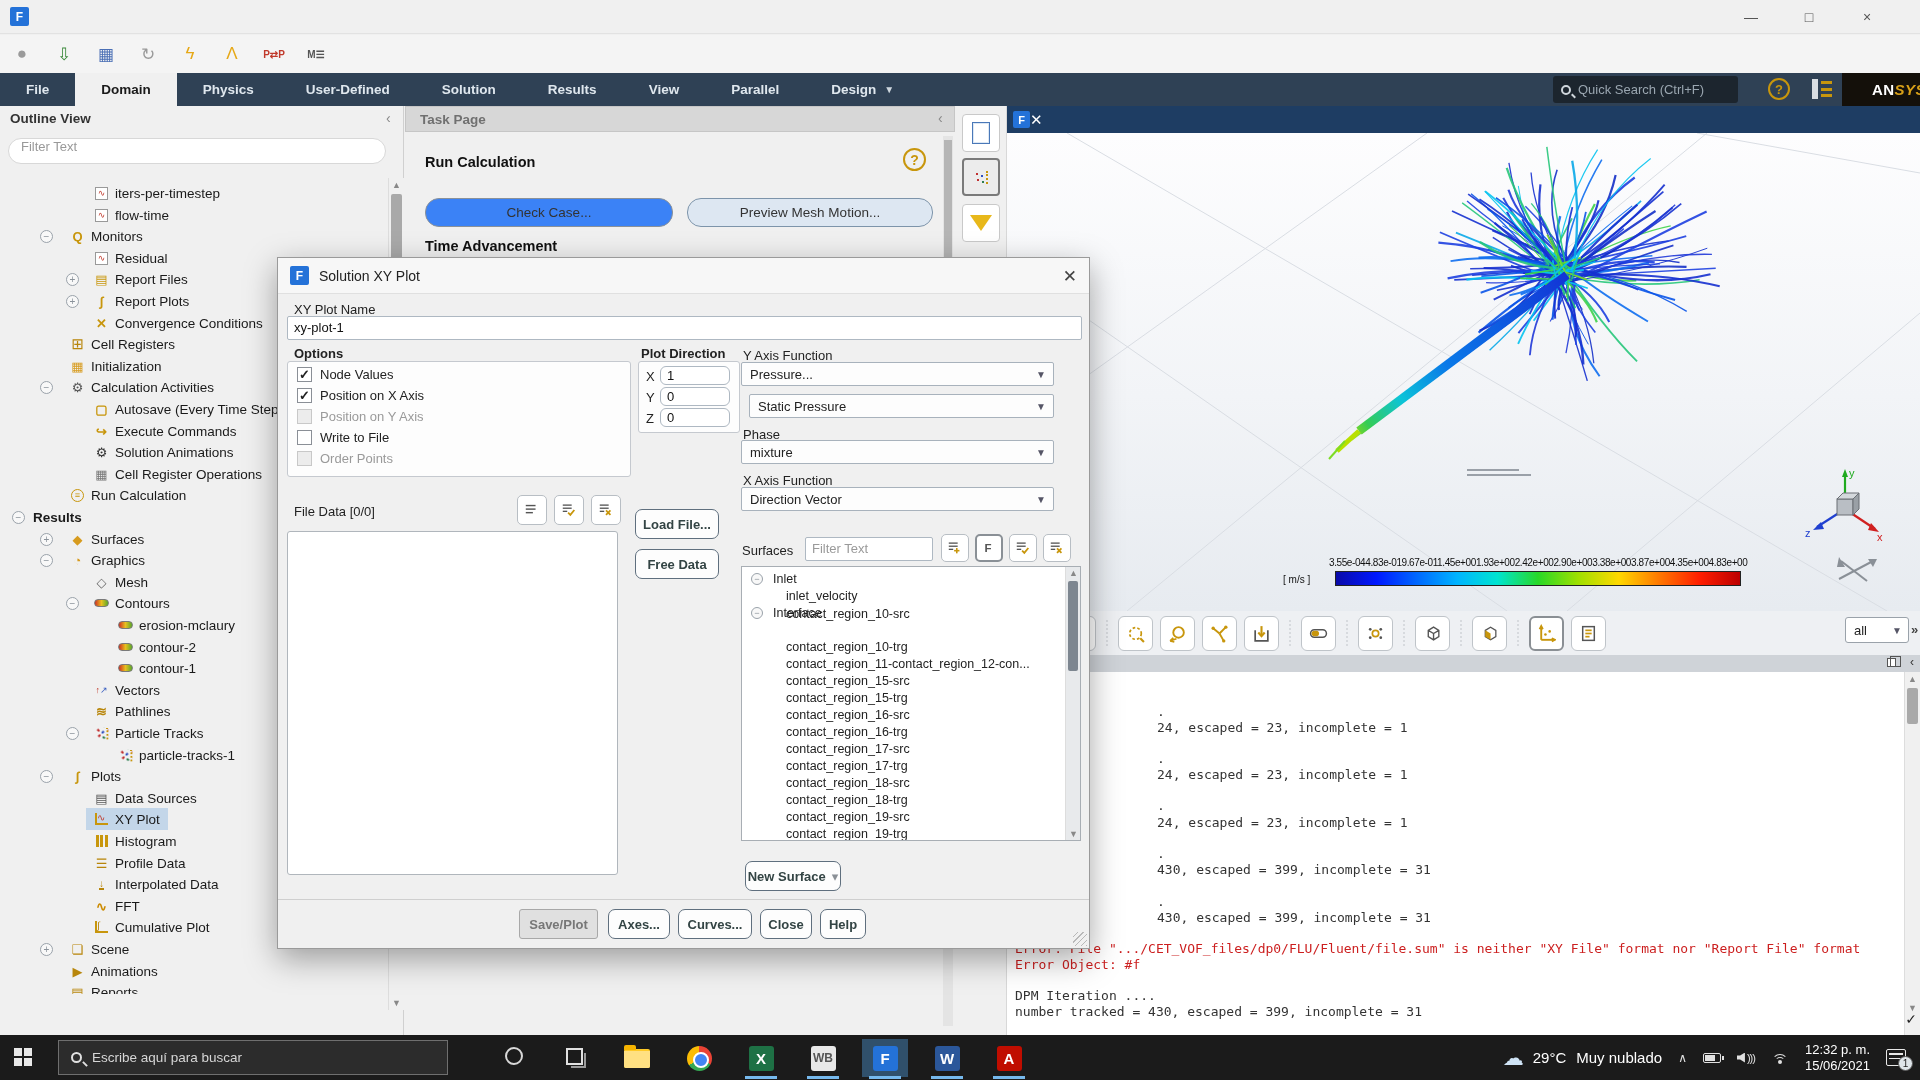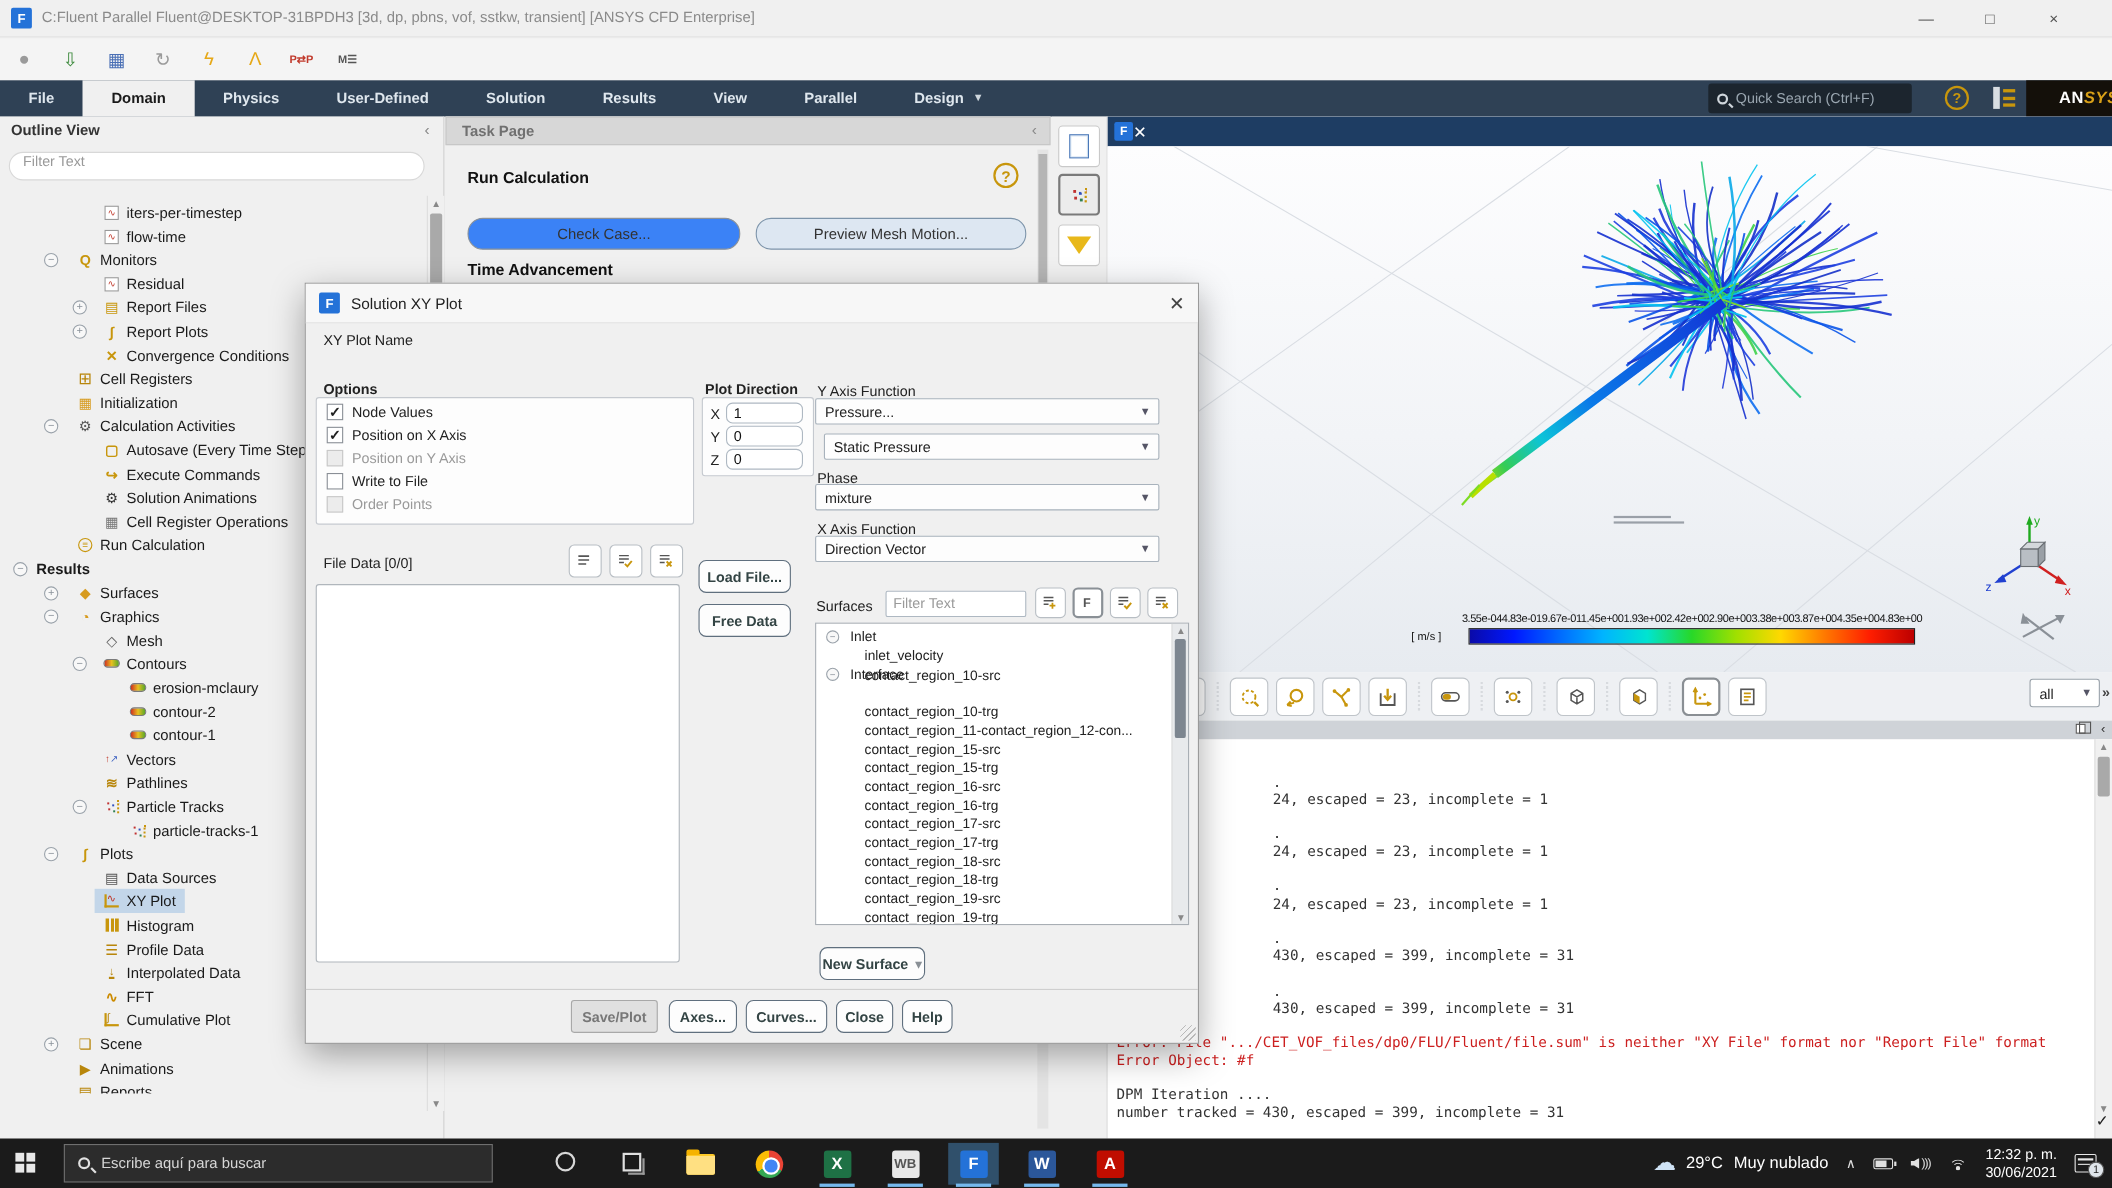--- a/index.html
+++ b/index.html
@@ -191,21 +191,20 @@
   #notif .badge { position:absolute; right:-8px; bottom:-6px; width:15px; height:15px; background:#dfe5ea; color:#222;
     border-radius:50%; font-size:10px; display:flex; align-items:center; justify-content:center; border:1px solid #555; }
 </style>
 </head>
 <body>
 
 <div id="app">
 
   <div class="abs" id="titlebar">
     <div class="fluent-badge">F</div>
-    <div id="win-title">C:Fluent Parallel Fluent@DESKTOP-31BPDH3  [3d, dp, pbns, vof, sstkw, transient] [ANSYS CFD Enterprise]</div>
     <div class="win-btn" style="left:1728px;">—</div>
     <div class="win-btn" style="left:1786px;">□</div>
     <div class="win-btn" style="left:1844px;">×</div>
   </div>
 
   <div class="abs" id="toolbar">
       <div class="qt-icon" style="left: 8px; color: rgb(154, 154, 154);">●</div>
       <div class="qt-icon" style="left: 50px; color: rgb(61, 138, 61);">⇩</div>
       <div class="qt-icon" style="left: 92px; color: rgb(74, 111, 181);">▦</div>
       <div class="qt-icon" style="left: 134px; color: rgb(154, 154, 154);">↻</div>
@@ -864,20 +863,21 @@
   </div>
 
   <div class="abs" id="dialog">
     <div id="dlg-title">
       <div class="fluent-badge">F</div>
       <div id="dlg-title-text">Solution XY Plot</div>
       <div id="dlg-close">✕</div>
     </div>
 
     <div class="dlabel" style="left:16px; top:44px;">XY Plot Name</div>
+    <div class="dinput" style="left:9px; top:58px; width:795px; height:24px; line-height:22px;">xy-plot-1</div>
 
     <div class="dlabel b" style="left:16px; top:88px;">Options</div>
     <div class="groupbox" style="left:9px; top:103px; width:344px; height:116px;"></div>
     <div id="options-host"></div>
 
     <div class="dlabel b" style="left:363px; top:88px;">Plot Direction</div>
     <div class="groupbox" style="left:360px; top:103px; width:102px; height:72px;"></div>
     <div id="direction-host"></div>
 
     <div class="dlabel" style="left:465px; top:90px;">Y Axis Function</div>
@@ -1135,21 +1135,21 @@
         <span id="speaker-waves">)))</span>
       <div class="tray-gap"></div>
       <span id="wifi">
           <i style="width:16px;height:16px;left:1px;top:2px;"></i>
           <i style="width:10px;height:10px;left:4px;top:5px;"></i>
           <i style="width:4px;height:4px;left:7px;top:8px;border-bottom-color:#e0e0e0;background:#e0e0e0;border-radius:50%;"></i>
         </span>
       <div class="tray-gap"></div>
       <div id="clock">
         <div>12:32 p. m.</div>
-        <div>30/06/2021</div>
+        <div>15/06/2021</div>
       </div>
       <div class="tray-gap"></div>
       <div id="notif">
           <i></i>
           <i></i>
         <span class="badge">1</span>
       </div>
       <div style="width:14px;"></div>
     </div>
   </div>

